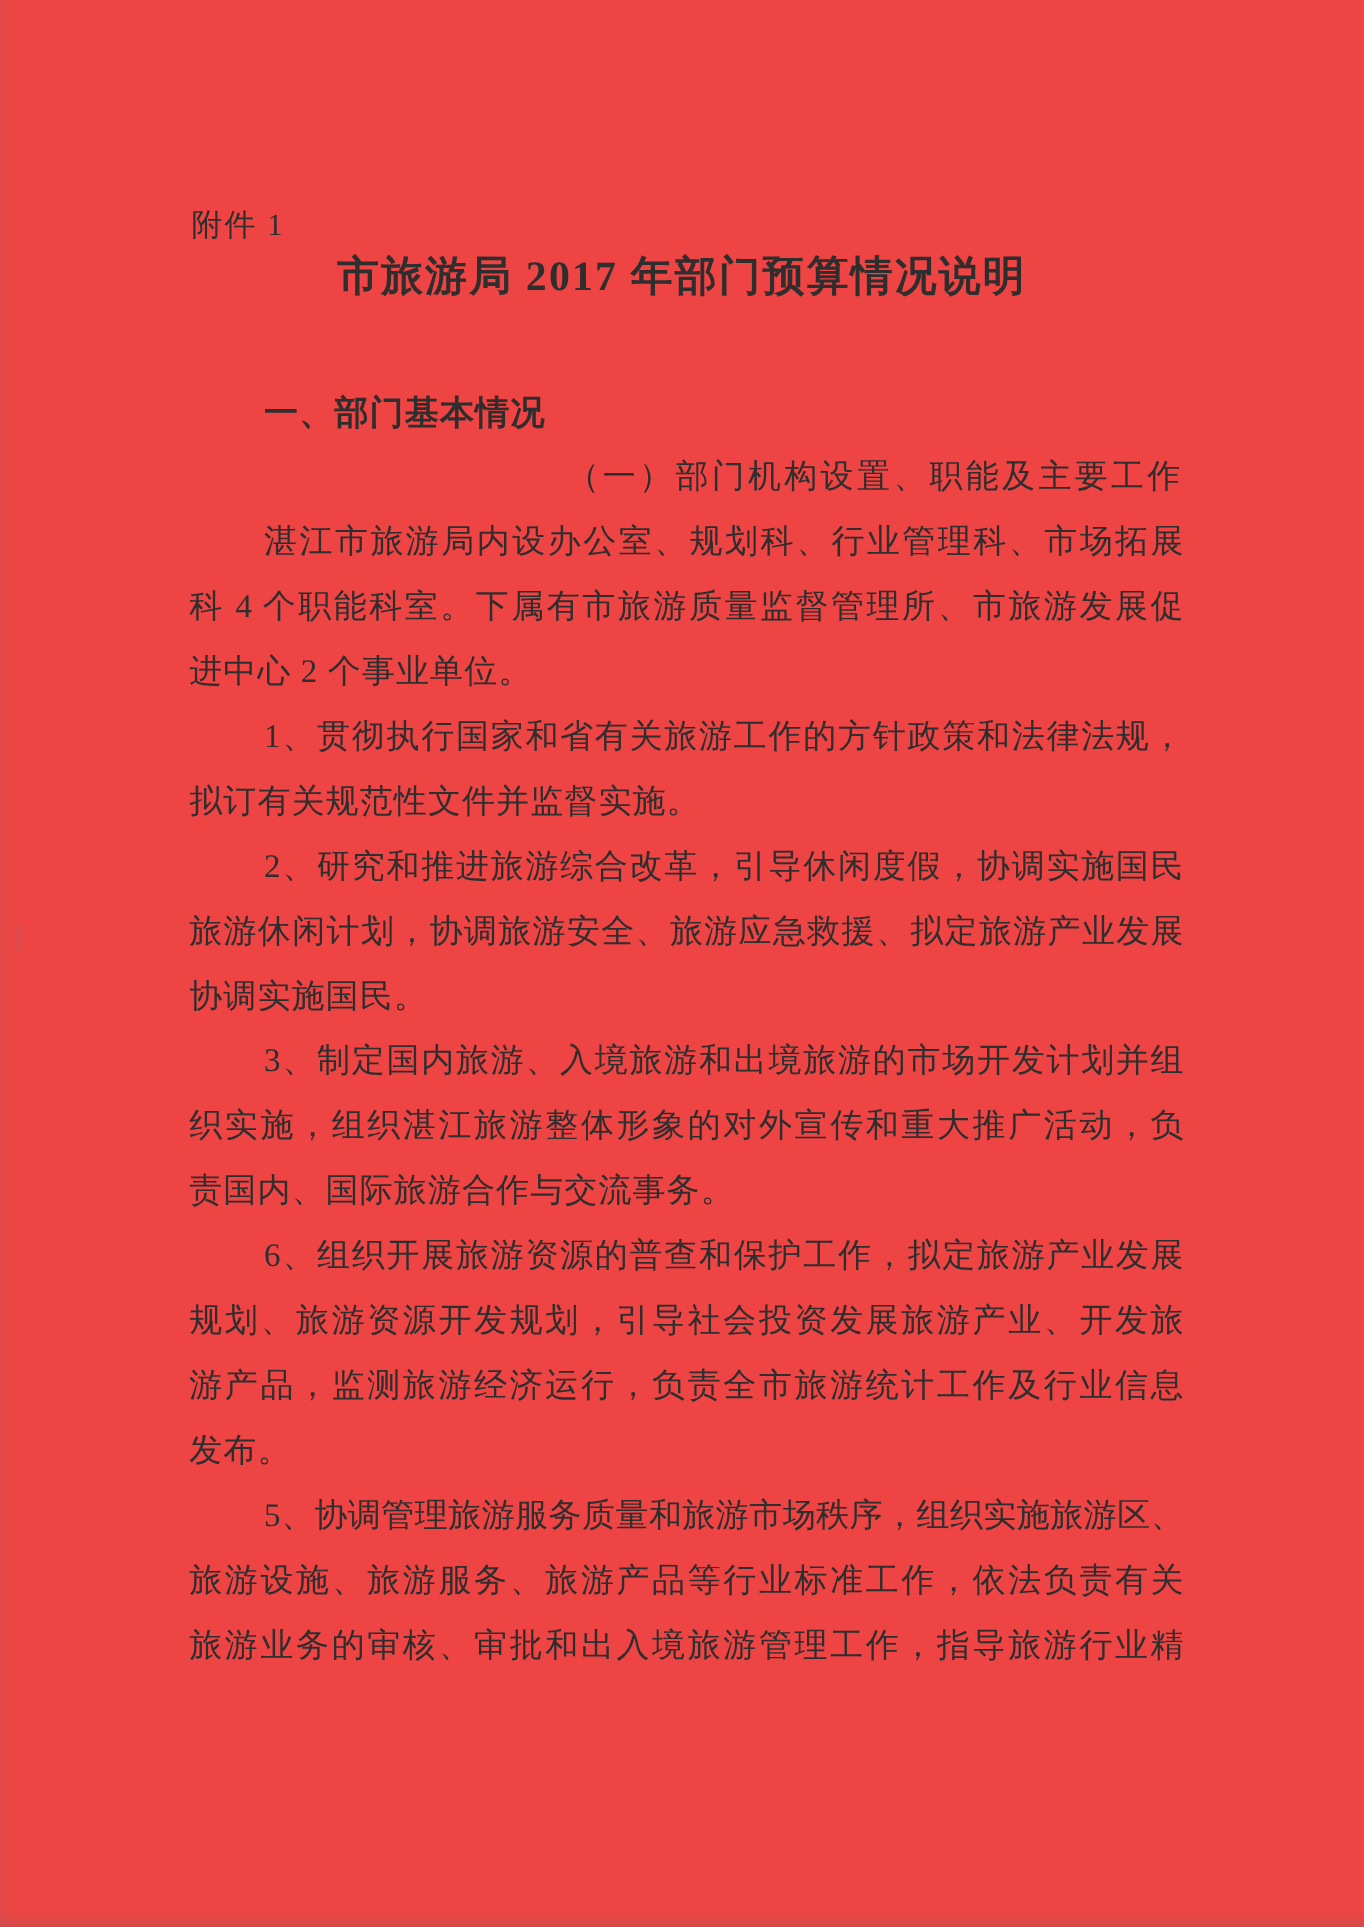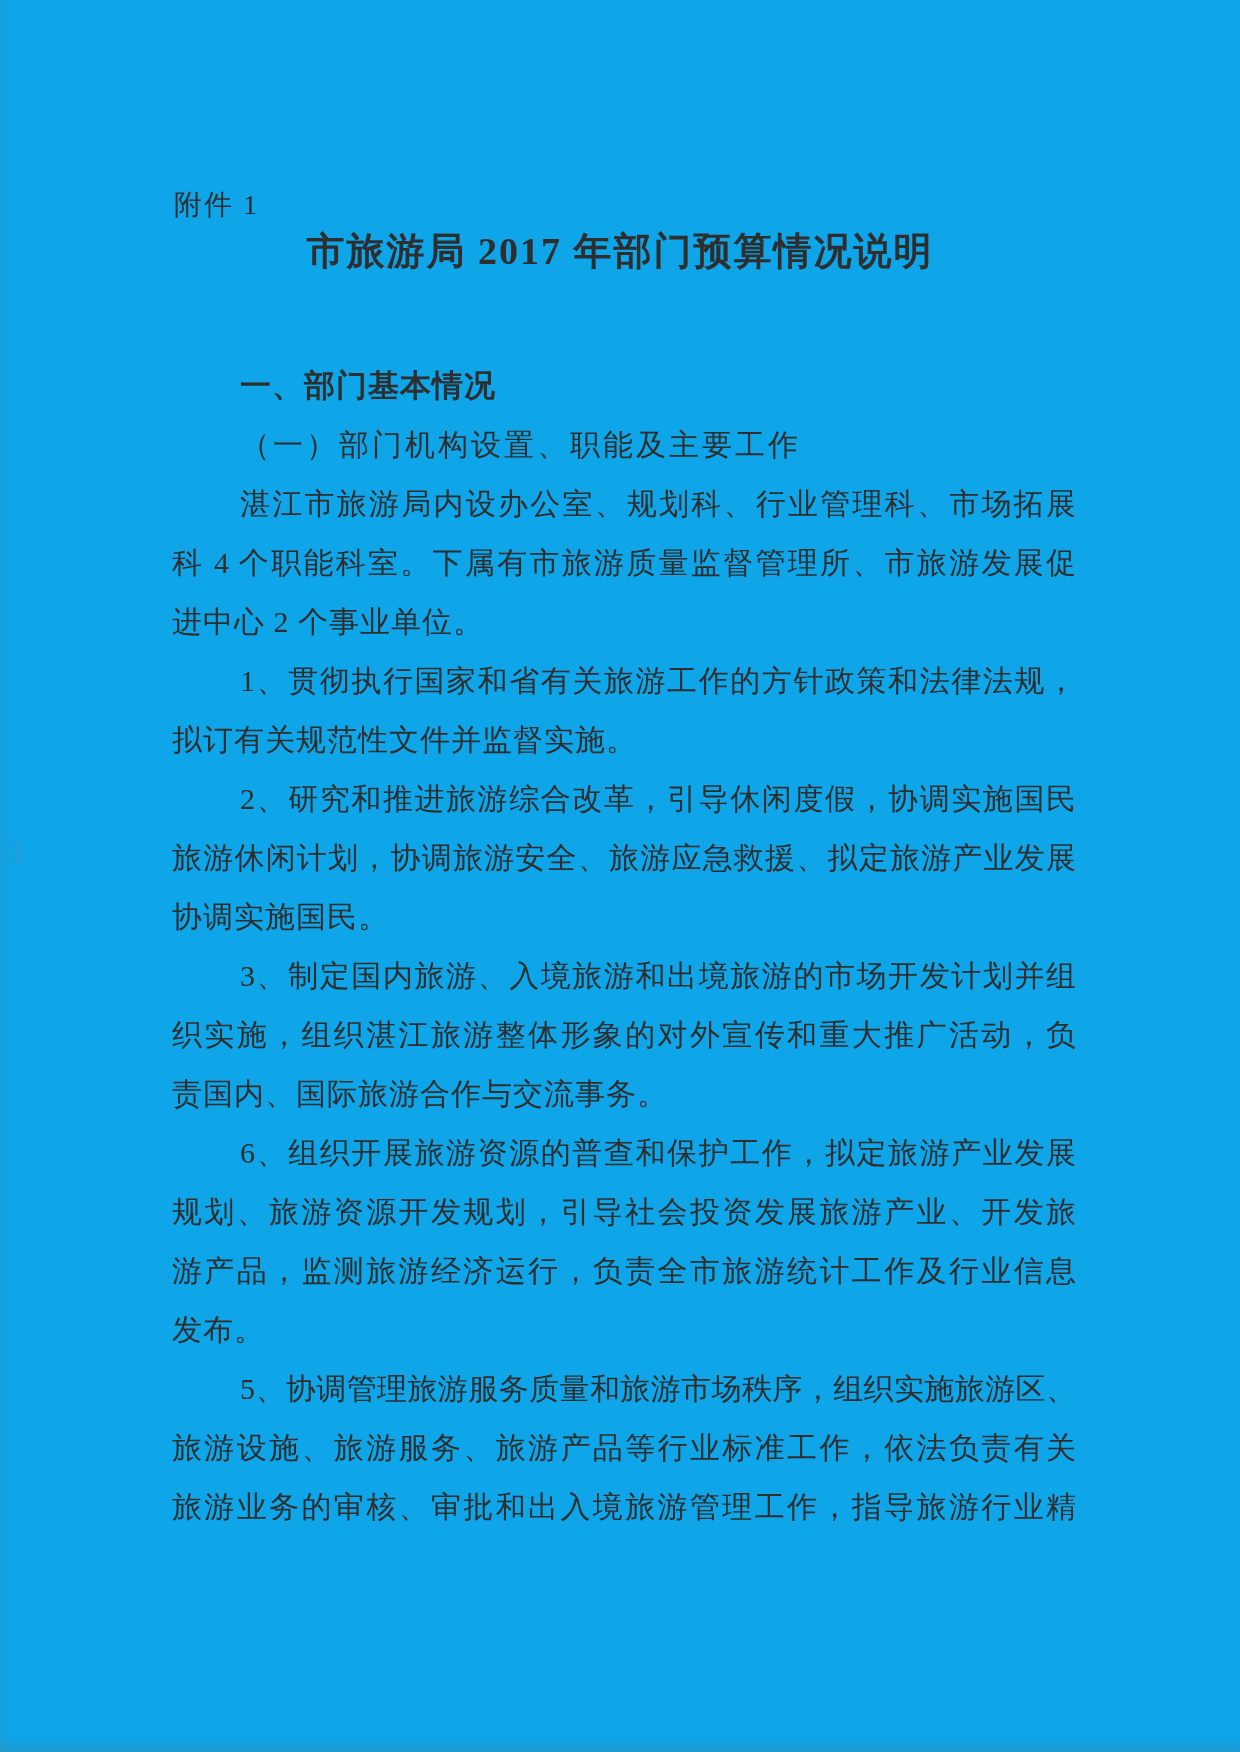--- a/index.html
+++ b/index.html
@@ -4,21 +4,21 @@
 <style>
   html, body {
     margin: 0;
     padding: 0;
     background: #ffffff;
   }
   .page {
     position: relative;
     width: 1240px;
     height: 1752px;
-    background: #0ea5e9;
+    background: #ef4444;
     overflow: hidden;
     font-family: "Liberation Serif", "DejaVu Serif", serif;
     color: #2e2e2e;
   }
   
   .scan-left-edge {
     position: absolute;
     left: 0; top: 0; bottom: 0;
     width: 12px;
     background: linear-gradient(to right, rgba(120,120,120,0.10), rgba(120,120,120,0));
@@ -55,35 +55,36 @@
     top: 226px;
     text-align: center;
     font-size: 38px;
     font-weight: bold;
     letter-spacing: 2px;
     white-space: nowrap;
   }
   .content {
     position: absolute;
     left: 172px;
-    top: 356px;
+    top: 345px;
     width: 904px;
   }
   .line {
     font-size: 30px;
     line-height: 59px;
     height: 59px;
     letter-spacing: 1px;
   }
   .line.h1 {
     font-weight: bold;
     font-size: 31px;
   }
   .line.h2 {
     letter-spacing: 3px;
+    text-align: right;
   }
   .line.indent {
     text-indent: 68px;
   }
   .line.full {
     text-align: justify;
     text-align-last: justify;
     text-justify: inter-character;
     letter-spacing: 0;
   }

